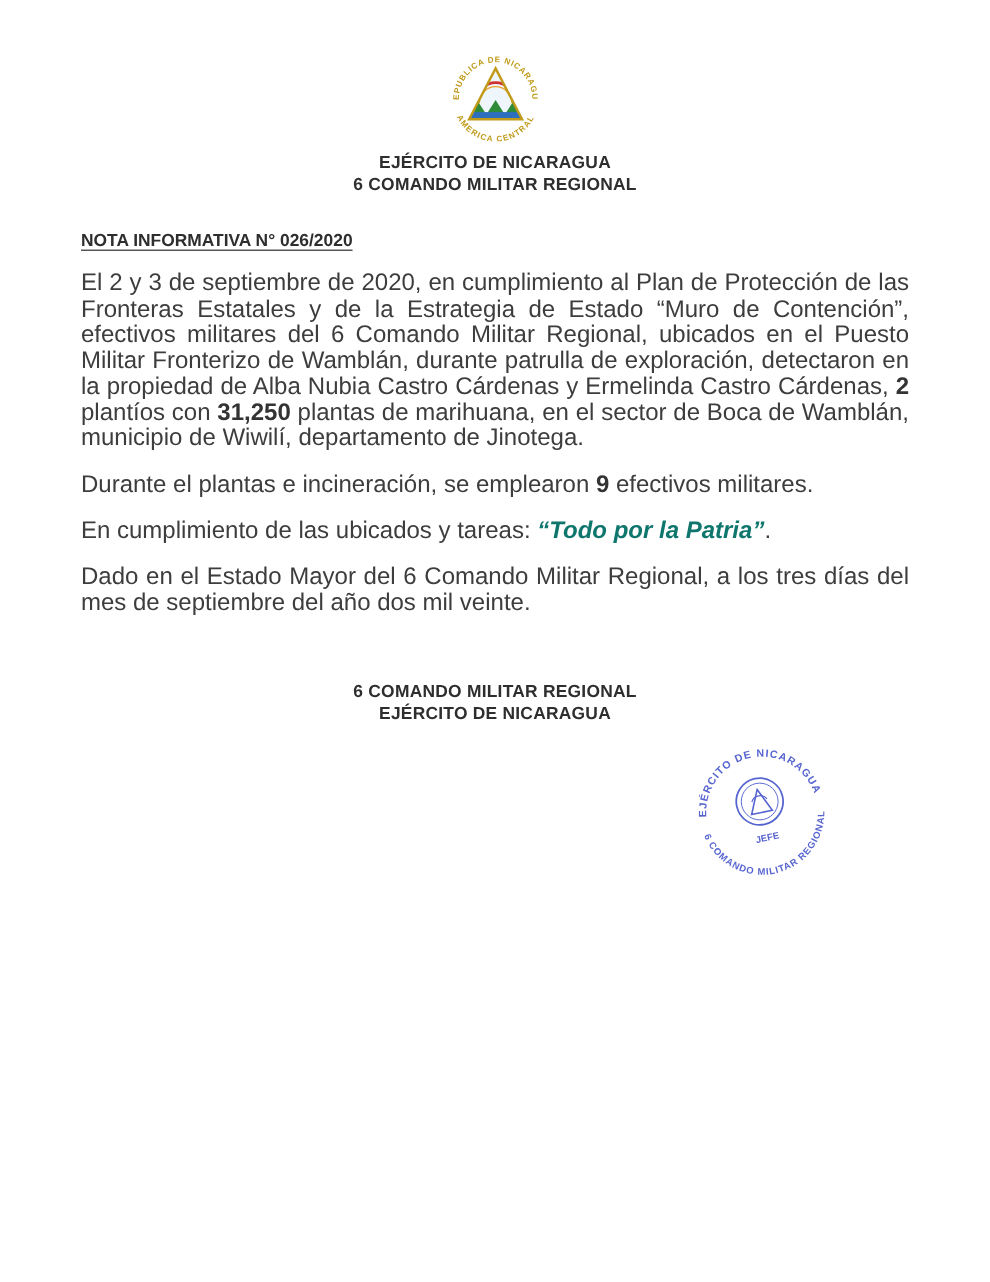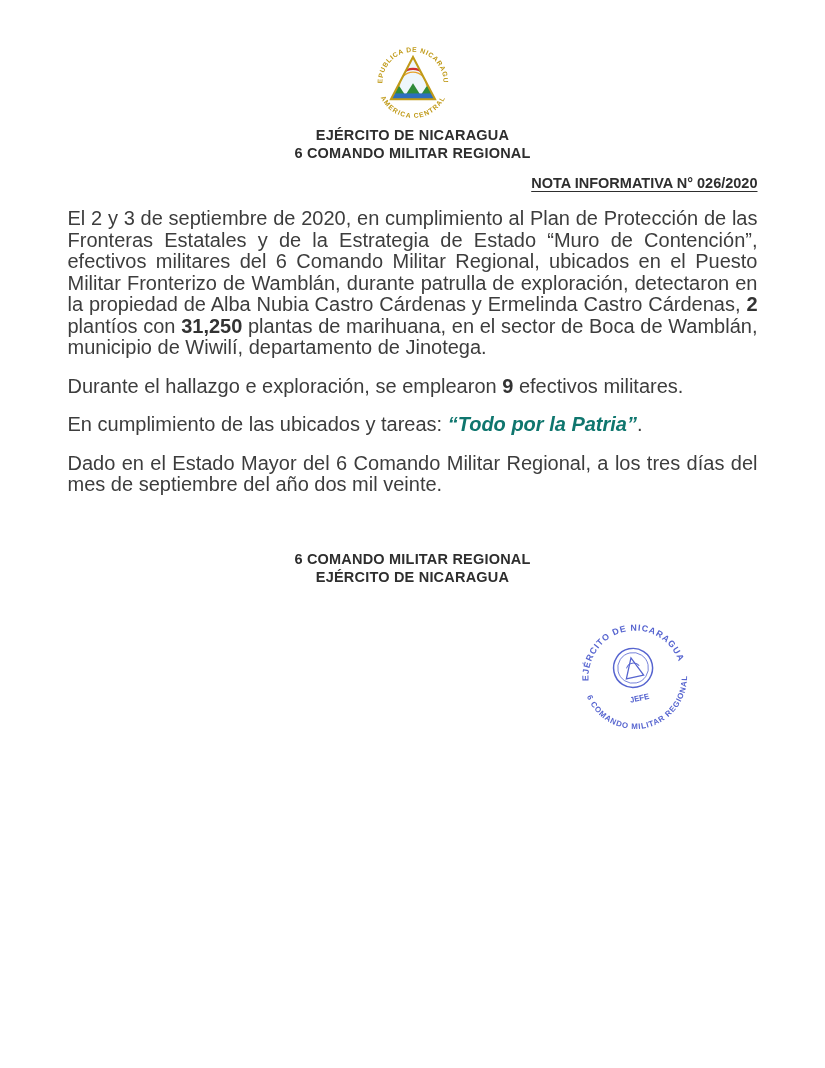--- a/index.html
+++ b/index.html
@@ -24,25 +24,25 @@
   }
   .org-line {
     text-align: center;
     font-weight: bold;
     font-size: 14.5px;
     line-height: 18px;
     color: #2e2e2e;
     letter-spacing: 0.2px;
   }
   .note-title {
-    text-align: right;
+    text-align: left;
     font-weight: bold;
     font-size: 14.5px;
     color: #2e2e2e;
-    margin-top: 13px;
+    margin-top: 30px;
     text-decoration: underline;
     text-underline-offset: 3px;
   }
   .subject {
     text-align: center;
     font-weight: bold;
     font-size: 14.5px;
     color: #2e2e2e;
     margin-top: 16px;
     letter-spacing: 0.2px;
@@ -111,21 +111,21 @@
       </svg>
     </div>
 
     <div class="org-line">EJÉRCITO DE NICARAGUA</div>
     <div class="org-line">6 COMANDO MILITAR REGIONAL</div>
     <div class="note-title">NOTA INFORMATIVA N° 026/2020</div>
 
     <p class="para"><span>El 2 y 3 de septiembre de 2020, en cumplimiento al Plan de Protección de las Fronteras Estatales y de la Estrategia de Estado “Muro de Contención”, efectivos militares del 6 Comando Militar Regional, ubicados en el Puesto Militar Fronterizo de Wamblán, durante patrulla de exploración, detectaron en la propiedad de Alba Nubia Castro Cárdenas y Ermelinda Castro Cárdenas, </span><b>2</b><span> plantíos con </span><b>31,250</b><span> plantas de marihuana, en el sector de Boca de Wamblán, municipio de Wiwilí, departamento de Jinotega.</span></p>
 
 
-    <p class="para"><span>Durante el hallazgo e exploración, se emplearon </span><b>9</b><span> efectivos militares.</span></p>
+    <p class="para"><span>Durante el plantas e incineración, se emplearon </span><b>9</b><span> efectivos militares.</span></p>
 
     <p class="para"><span>En cumplimiento de las ubicados y tareas: </span><span class="bi">“Todo por la Patria”</span><span>.</span></p>
 
 
     <p class="para"><span>Dado en el Estado Mayor del 6 Comando Militar Regional, a los tres días del mes de septiembre del año dos mil veinte.</span></p>
 
     <div class="footer-block">
       <div class="footer-line">6 COMANDO MILITAR REGIONAL</div>
       <div class="footer-line">EJÉRCITO DE NICARAGUA</div>
     </div>

